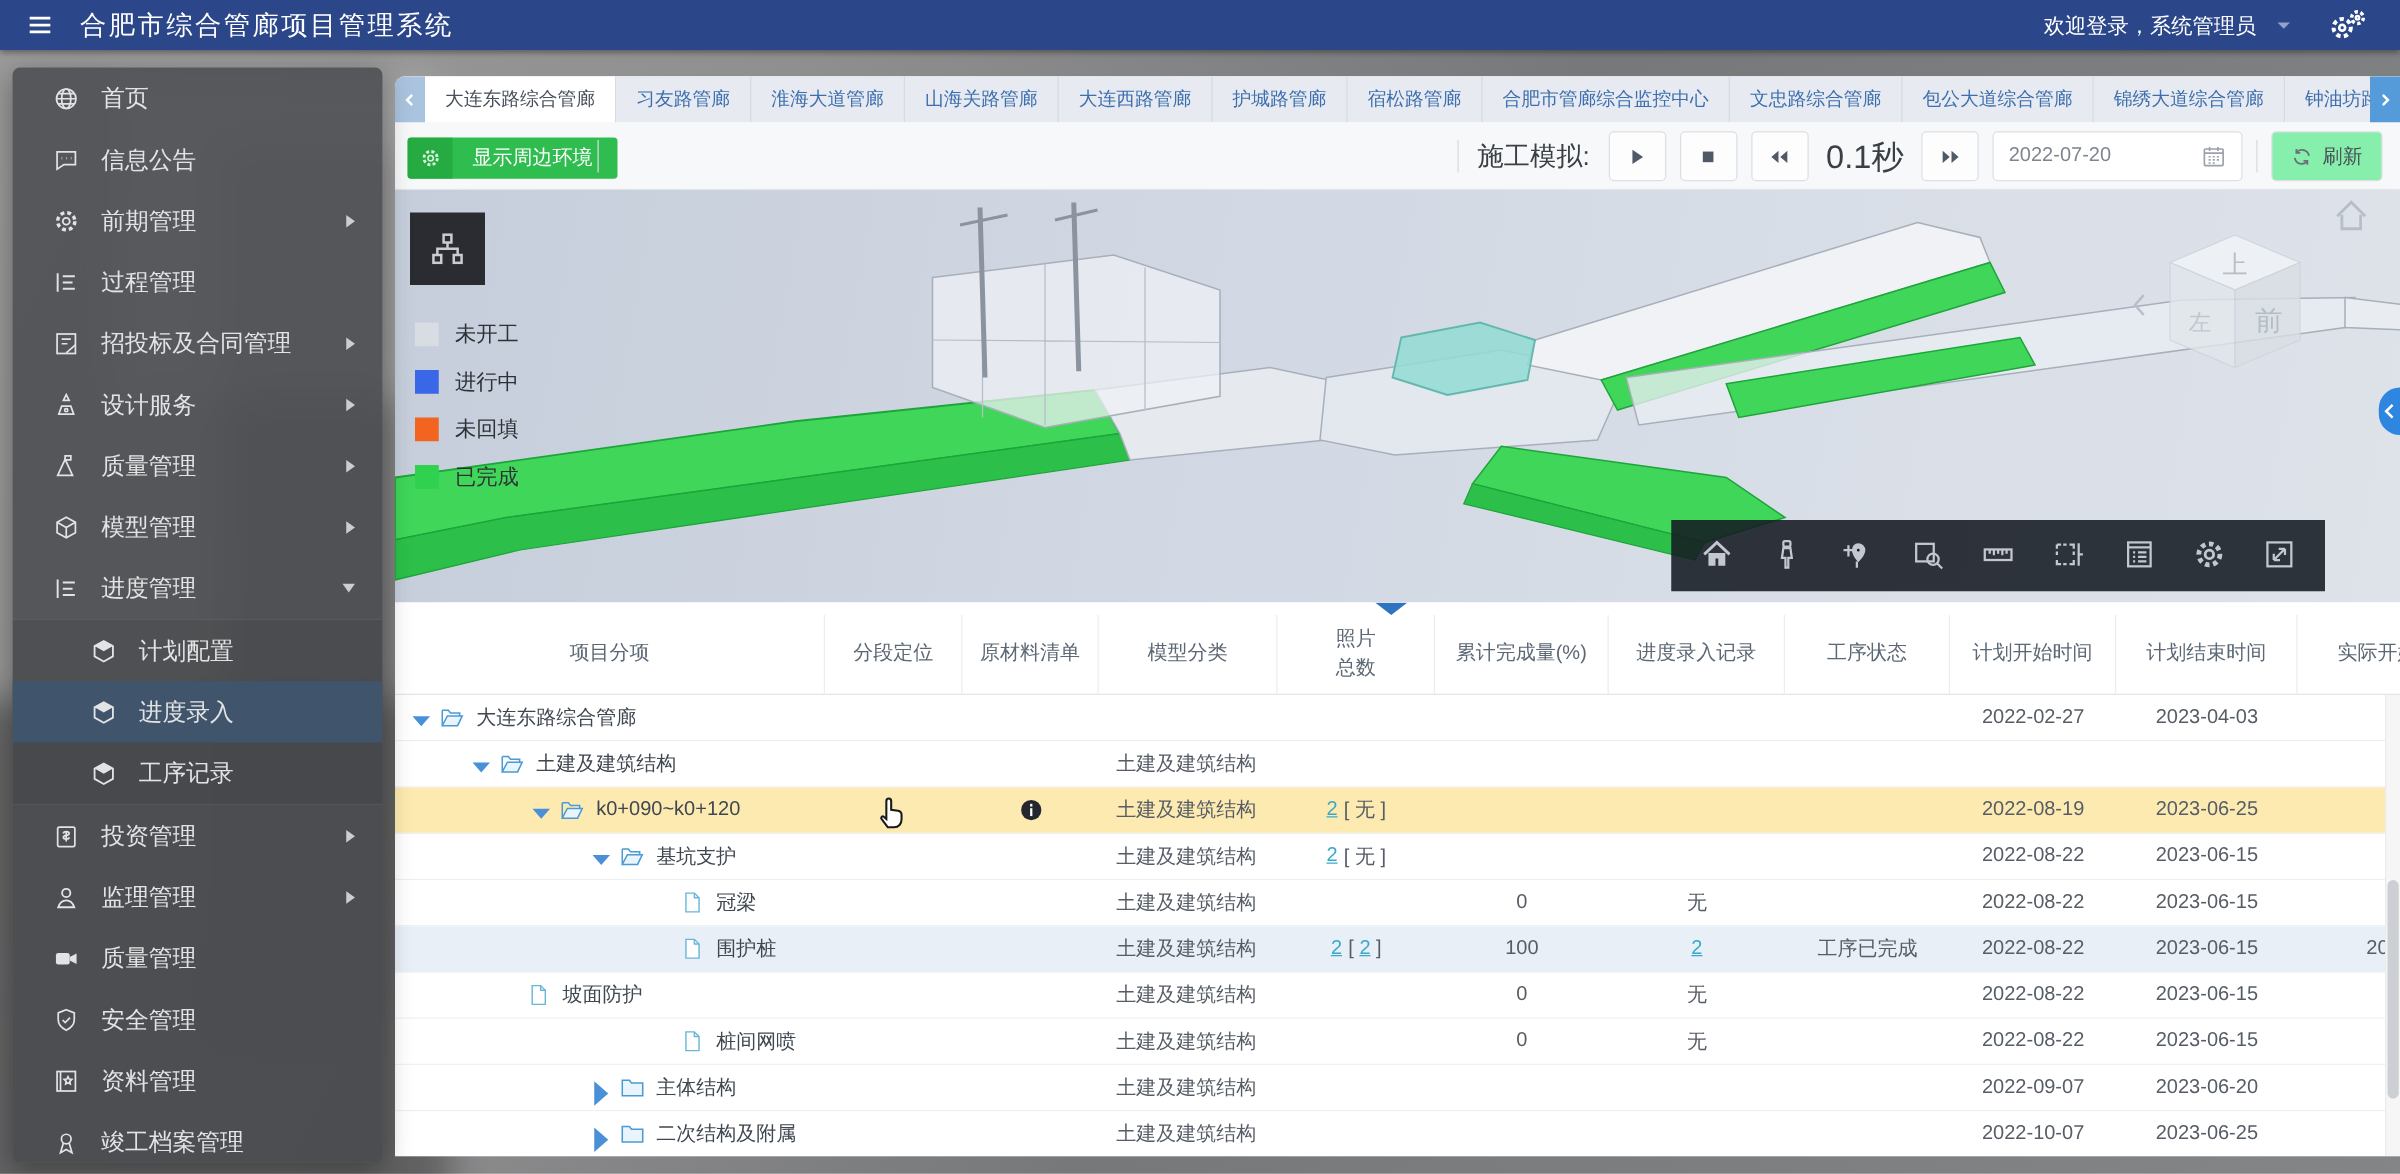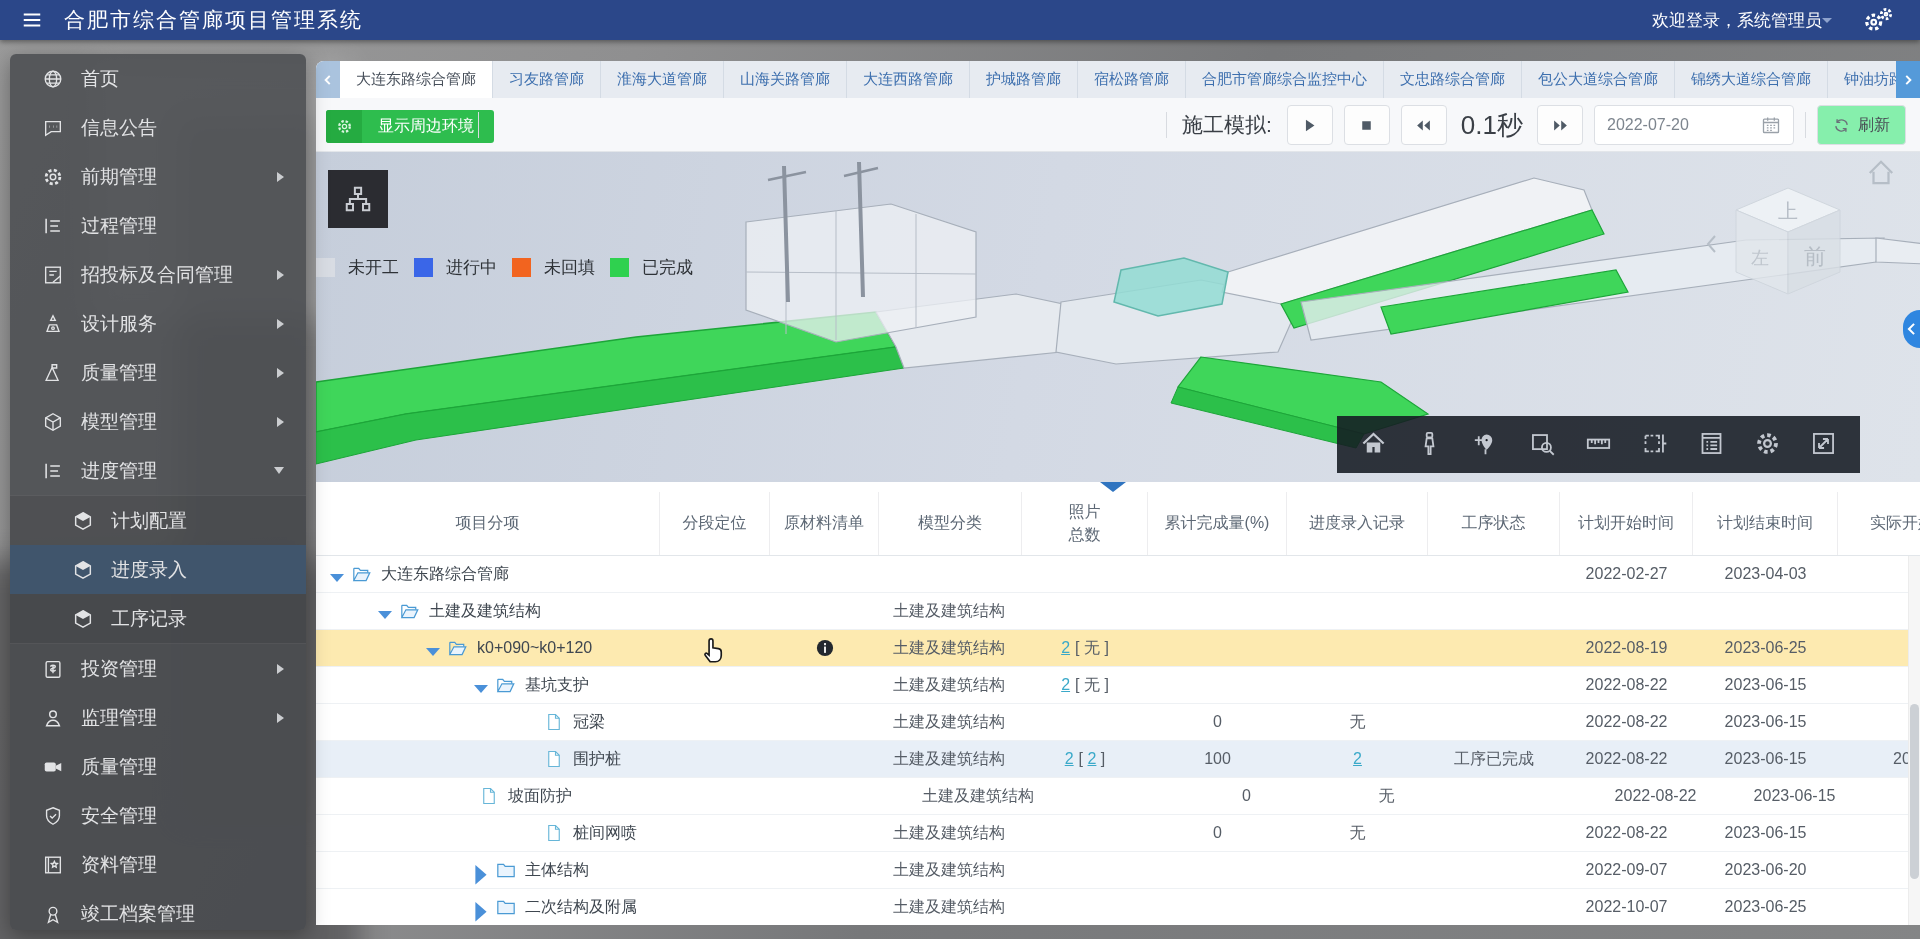--- a/index.html
+++ b/index.html
@@ -7,21 +7,21 @@
   body{position:relative;font-family:"Liberation Sans","DejaVu Sans",sans-serif;background:linear-gradient(115deg,#9b9b9b 0%,#8f8f90 28%,#77787a 55%,#848586 100%)}
   .bg-shape{position:absolute;filter:blur(14px);z-index:1}
   .bg-d1{left:-40px;top:560px;width:400px;height:420px;background:#4a4a4c;opacity:.65}
   .bg-d2{left:180px;top:120px;width:140px;height:700px;background:#5a5a5c;opacity:.5}
   .bg-l1{left:90px;top:60px;width:260px;height:260px;background:#b8b8b8;opacity:.45}
 
   
   .topbar{position:absolute;top:0;left:0;right:0;height:40px;background:#2b4789;display:flex;align-items:center;color:#fff;z-index:40;box-shadow:0 2px 5px rgba(0,0,0,.4)}
   .hamburger{width:24px;height:22px;margin-left:20px;color:#fff;cursor:pointer}
   .app-title{margin-left:20px;font-size:21px;letter-spacing:2px}
-  .user{margin-left:auto;display:flex;align-items:center;gap:0;font-size:17px;cursor:pointer}
+  .user{margin-left:auto;display:flex;align-items:center;gap:17px;font-size:17px;cursor:pointer}
   .dd-caret{width:0;height:0;border:5px solid transparent;border-top-color:#8fa3cd;margin-top:5px}
   .gears{width:32px;height:28px;margin:0 26px 0 30px;color:#fff;cursor:pointer}
   .icn{display:inline-flex;align-items:center;justify-content:center}
   .icn svg{width:100%;height:100%;display:block}
 
   
   .sidebar{position:absolute;left:10px;top:54px;width:296px;height:876px;background:rgba(72,74,78,.84);border-radius:6px;overflow:hidden;z-index:30;box-shadow:0 6px 22px rgba(0,0,0,.35)}
   .side-item{height:49px;display:flex;align-items:center;color:#e2e3e5;font-size:19px;padding:0 22px 0 32px;cursor:pointer;white-space:nowrap}
   .side-item .s-ico{width:22px;height:22px;margin-right:17px;flex:none;color:#e2e3e5}
   .side-item.sub{padding-left:62px}
@@ -57,21 +57,21 @@
   .date-input{width:200px;height:40px;background:#fff;border:1px solid #dcdfe4;border-radius:4px;display:flex;align-items:center;padding:0 12px;color:#7d858e;font-size:16px;cursor:pointer}
   .date-input .icn{margin-left:auto;width:20px;height:20px;color:#9aa1a9}
   .refresh-btn{height:40px;padding:12px 15px;display:flex;gap:8px;align-items:center;background:#86efac;border:1px solid #dcdfe4;border-radius:4px;font-size:16px;color:#4a4f56;cursor:pointer}
   .refresh-btn .icn{width:17px;height:17px;color:#6a7079}
 
   
   .viewport{height:330px;position:relative;background:linear-gradient(100deg,#c6cedb 0%,#d3d9e4 45%,#dee3ea 100%);flex:none;overflow:hidden}
   .scene{position:absolute;inset:0;width:100%;height:100%}
   .sitemap-btn{position:absolute;left:12px;top:18px;width:60px;height:58px;background:#2b2c31;border:none;color:#c9ccd2;display:flex;align-items:center;justify-content:center;cursor:pointer}
   .sitemap-btn .icn{width:30px;height:30px}
-  .legend{position:absolute;left:0;top:104px;display:flex;flex-direction:row;gap:15px}
+  .legend{position:absolute;left:16px;top:104px;display:flex;flex-direction:column;gap:15px}
   .legend-item{display:flex;align-items:center;gap:13px;font-size:17px;color:#2e3237}
   .swatch{width:19px;height:19px;flex:none}
   .toolbar3d{position:absolute;left:1021px;top:264px;width:523px;height:57px;background:rgba(21,26,34,.88);display:flex;align-items:center;justify-content:space-around;padding:0 8px}
   .tb-btn{width:36px;height:36px;color:#c3c8d0;background:none;border:none;cursor:pointer}
   .tb-btn .icn{width:27px;height:27px}
   .viewcube{position:absolute;left:1412px;top:30px;width:120px;height:118px;opacity:.8;cursor:pointer}
   .home-glyph{position:absolute;left:1550px;top:6px;width:30px;height:30px;color:#b6bec7;cursor:pointer}
   .cube-chev{position:absolute;left:1388px;top:82px;width:14px;height:20px;color:#b6bec7}
   .edge-handle{position:absolute;right:0;top:158px;width:17px;height:38px;background:#2f86e0;border-radius:19px 0 0 19px;color:#fff;display:flex;align-items:center;justify-content:center;cursor:pointer}
   .edge-handle .icn{width:9px;height:12px}
@@ -837,21 +837,21 @@
             <span>2022-08-22</span>
           </div>
           <div class="td c9">
             <span>2023-06-15</span>
           </div>
           <div class="td c10">
             <span>2022-0</span>
           </div>
         </div>
         <div class="tr">
-          <div class="td c0" style="padding-left: 112px; margin-left: 29px;">
+          <div class="td c0" style="padding-left: 83px;">
             <span class="tree-caret empty"><svg viewBox="0 0 14 10">
                 <polygon points="0,1 14,1 7,9" fill="currentColor"></polygon>
               </svg></span>
             <span class="icn row-ico file">
               <svg viewBox="0 0 20 24">
                 <path d="M3 2h9l5 5v15H3z" fill="#fff" stroke="currentColor" stroke-width="1.5"></path>
                 <path d="M12 2v5h5" fill="none" stroke="currentColor" stroke-width="1.5"></path>
               </svg>
             </span>
             <span class="row-name">坡面防护</span>

